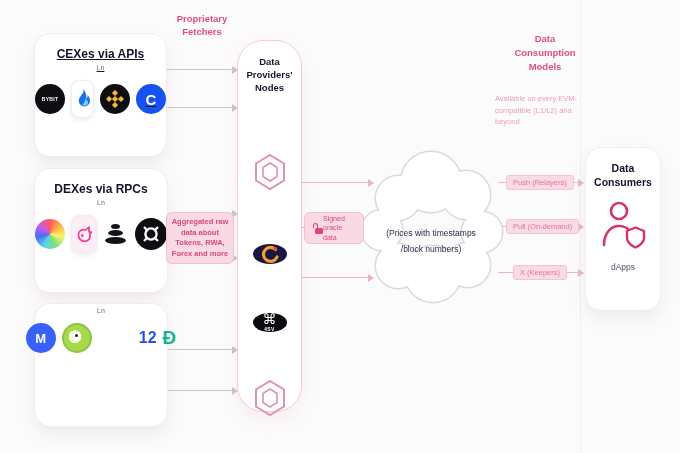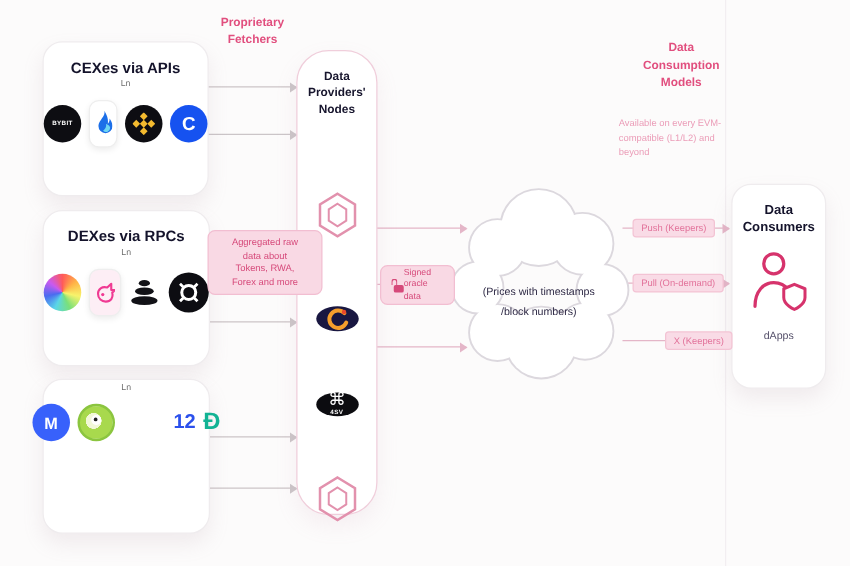--- a/index.html
+++ b/index.html
@@ -78,21 +78,21 @@
   .consumers .caption{font-size:8.5px;color:#55506a;margin-top:9px;}
 
   .vline{position:absolute;left:580px;top:0;width:1px;height:453px;background:#f2eef1;z-index:0;}
 </style>
 </head>
 <body>
 
 <div id="canvas">
   <div class="vline"></div>
 
-  <div class="box" style="left:34px;top:33px;width:131px;height:122px;">
+  <div class="box" style="left:34px;top:33px;width:131px;height:122px;text-decoration:underline;">
     <div class="box-title">CEXes via APIs</div>
     <div class="box-sub">Ln</div>
     <div class="icons-row">
       <div class="circle-icon black">
         <span class="bybit-text">BYBIT</span>
       </div>
       <div class="tile-icon">
         <svg width="15" height="22" viewBox="0 0 16 22">
           <path d="M9 0 c1.5 5 -5 8 -5 13 a6 6 0 0 0 12 0 c0 -3 -1.5 -5 -2.5 -6.5 c0.2 2 -0.5 3.5 -1.5 4.5 c0.8 -4.5 -1.5 -8.5 -3 -11z" fill="#1c6fe8"></path>
           <path d="M10.5 11 c0.5 3 -1 4.5 -2.5 6 a3.5 3.5 0 0 0 6 -2.5 c0 -1.5 -1.5 -2.5 -3.5 -3.5z" fill="#6ed6f2"></path>
@@ -174,36 +174,36 @@
       <svg width="36" height="38" viewBox="0 0 34 38">
         <polygon points="17,2 31,10.5 31,27.5 17,36 3,27.5 3,10.5" fill="none" stroke="#e291ad" stroke-width="2"></polygon>
         <polygon points="17,10 24,14.5 24,23.5 17,28 10,23.5 10,14.5" fill="none" stroke="#e291ad" stroke-width="1.6"></polygon>
       </svg>
     </div>
     <div class="col-dots" style="margin-top:8px;">...</div>
   </div>
 
   <div class="pink-label" style="left:170px;top:13px;width:64px;font-size:9.5px;line-height:1.35;">Proprietary Fetchers</div>
 
-  <div class="badge" style="left:166px;top:184px;width:62px;padding:4px 14px;font-size:7.5px;line-height:1.4;">Aggregated raw data about Tokens, RWA, Forex and more</div>
+  <div class="badge" style="left:166px;top:212px;width:62px;padding:4px 2px;font-size:7.5px;line-height:1.4;font-weight:bold;">Aggregated raw data about Tokens, RWA, Forex and more</div>
 
   <div class="badge" style="left:304px;top:212px;width:58px;height:30px;display:flex;align-items:center;justify-content:center;gap:4px;">
     <span class="lock">
         <span class="shackle"></span>
         <span class="body"></span>
       </span>
     <span style="font-size:7px;line-height:1.3;width:34px;text-align:left;">Signed oracle data</span>
   </div>
 
   <div class="pink-label" style="left:503px;top:32px;width:84px;font-size:9.5px;line-height:1.45;">Data Consumption Models</div>
   <div class="soft-label" style="left:495px;top:93px;width:100px;font-size:7.5px;">Available on every EVM-compatible (L1/L2) and beyond</div>
 
-  <div class="pill" style="left:506px;top:175px;">Push (Keepers)</div>
+  <div class="pill" style="left:506px;top:175px;">Push (Relayers)</div>
   <div class="pill" style="left:506px;top:219px;">Pull (On-demand)</div>
-  <div class="pill" style="left:513px;top:265px;margin-left:19px;">X (Keepers)</div>
+  <div class="pill" style="left:513px;top:265px;">X (Keepers)</div>
 
   <div class="arrow gray" style="left:165px;top:69px;width:72px;"></div>
   <div class="arrow gray" style="left:165px;top:107px;width:72px;"></div>
   <div class="arrow gray" style="left:168px;top:213px;width:69px;"></div>
   <div class="arrow gray" style="left:168px;top:257px;width:69px;"></div>
   <div class="arrow gray" style="left:167px;top:349px;width:70px;"></div>
   <div class="arrow gray" style="left:167px;top:390px;width:70px;"></div>
 
   <div class="arrow pink" style="left:301px;top:182px;width:72px;"></div>
   <div class="arrow pink" style="left:301px;top:227px;width:72px;"></div>

